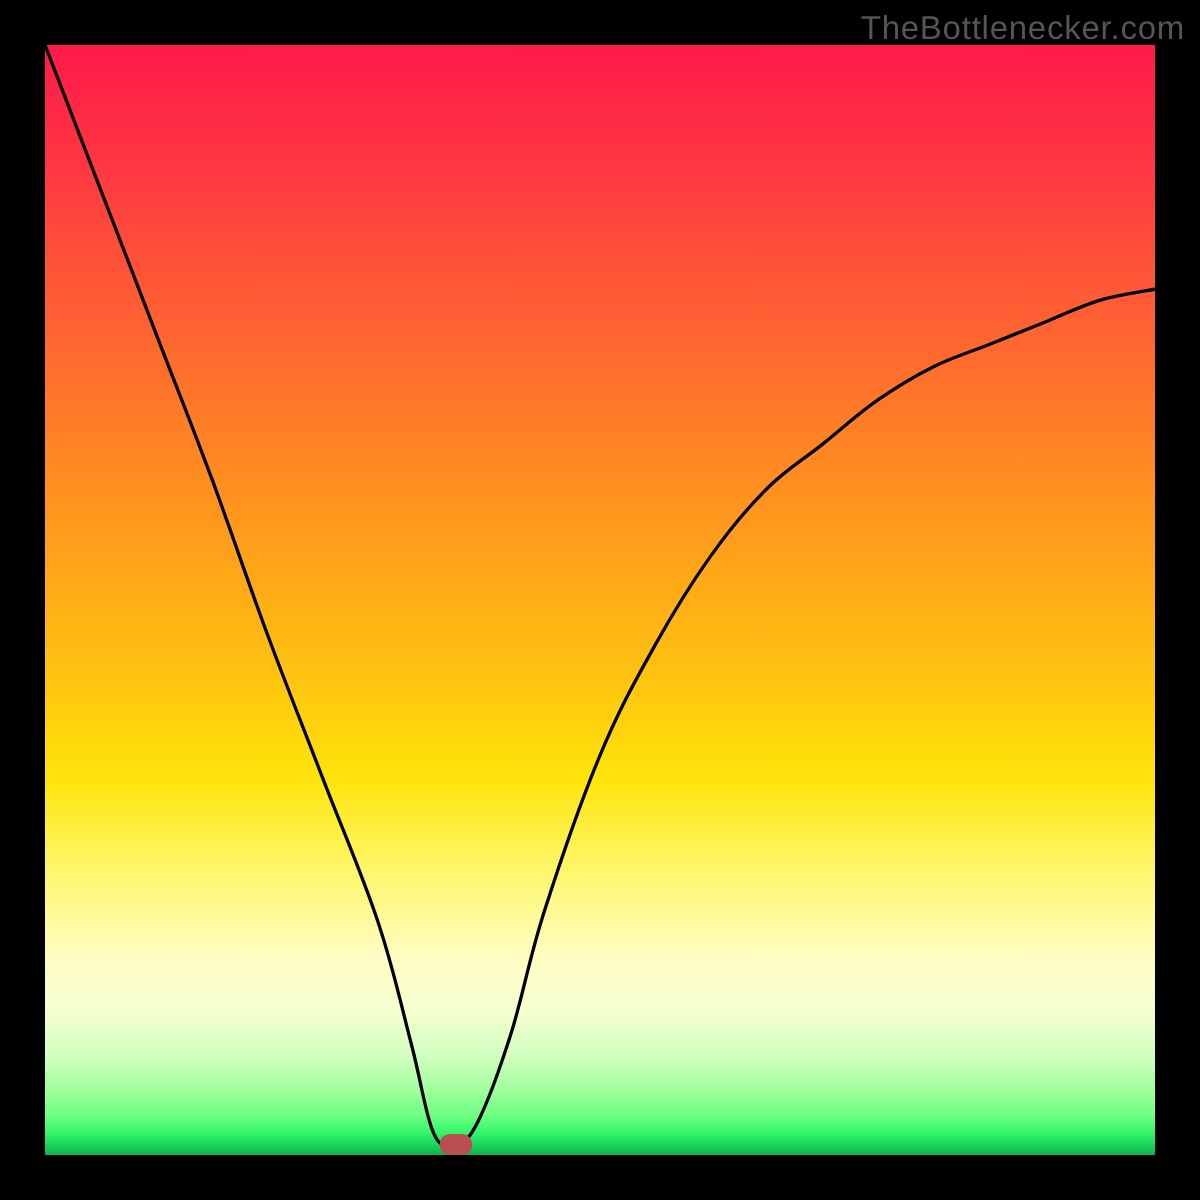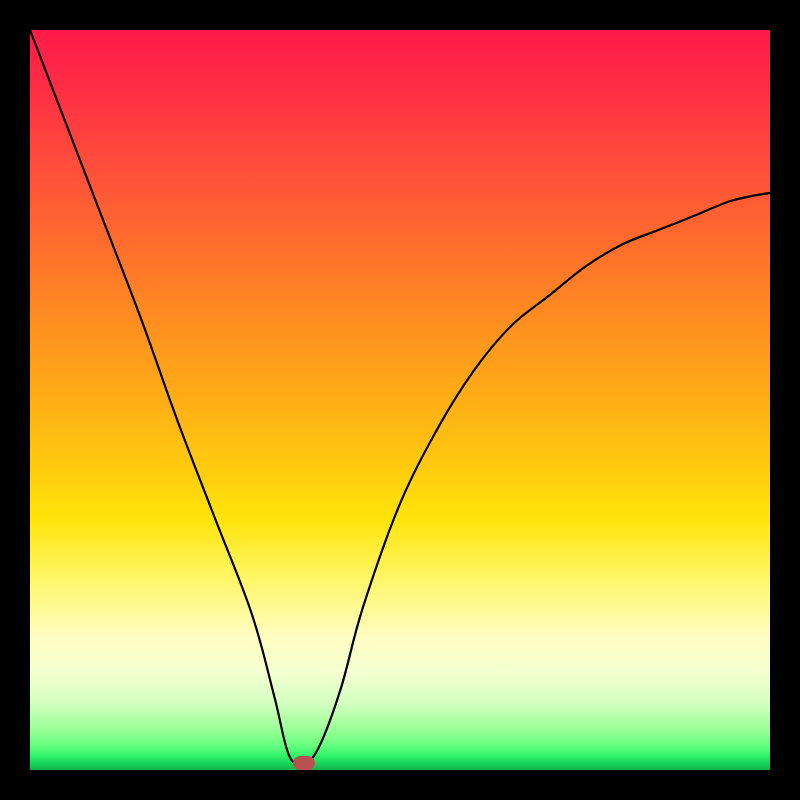--- a/index.html
+++ b/index.html
@@ -75,20 +75,21 @@
     border-radius: 8px;
     background: #b85050;
     z-index: 2;
     transform: translate(-50%, -50%);
   }
 </style>
 </head>
 <body>
 
 <div class="frame">
+  <div class="watermark">TheBottlenecker.com</div>
 
   <div class="plot">
     <div class="gradient"></div>
 
     <svg class="curve" viewBox="0 0 740 740" preserveAspectRatio="none">
       <path d="M 0 0 C 6.66 17.316000000000006 23.68 61.56800000000005 37 96.20000000000005 C 50.32 130.83200000000005 60.68 157.76799999999997 74 192.39999999999998 C 87.32 227.03199999999998 97.68 252.63600000000002 111 288.6 C 124.32 324.564 134.68 356.23600000000005 148 392.20000000000005 C 161.32 428.16400000000004 171.68 453.768 185 488.4 C 198.32 523.0319999999999 211.344 552.6320000000001 222 584.6 C 232.656 616.568 237.54000000000002 640.692 244.20000000000002 666 C 250.86 691.308 253.672 713.212 259 725.2 C 264.328 737.1880000000001 268.472 733.932 273.8 732.6 C 279.12800000000004 731.268 281.94 731.12 288.6 717.8 C 295.26000000000005 704.4799999999999 302.808 683.908 310.8 658.6 C 318.79200000000003 633.292 322.344 610.5 333 577.2 C 343.656 543.9000000000001 356.68 505.56800000000004 370 473.6 C 383.32 441.632 393.68000000000006 423.57599999999996 407.00000000000006 399.59999999999997 C 420.32000000000005 375.62399999999997 430.68 359.04799999999994 444 340.4 C 457.32 321.752 467.68 309.32 481 296 C 494.32 282.68 504.68 277.056 518 266.4 C 531.32 255.74399999999997 541.68 246.12399999999994 555 236.79999999999995 C 568.32 227.47599999999997 578.68 221.26 592 214.60000000000002 C 605.32 207.94000000000005 615.68 205.12800000000007 629 199.80000000000007 C 642.32 194.47200000000007 652.68 190.32800000000003 666 185 C 679.32 179.67199999999997 689.68 174.19599999999994 703 170.19999999999993 C 716.32 166.20399999999992 733.34 164.13199999999995 740 162.79999999999995" fill="none" stroke="#000" stroke-width="2.2" stroke-linecap="round" stroke-linejoin="round"></path>
     </svg>
 
     <div class="marker" style="left: 273.8px; top: 732.6px;"></div>
   </div>

